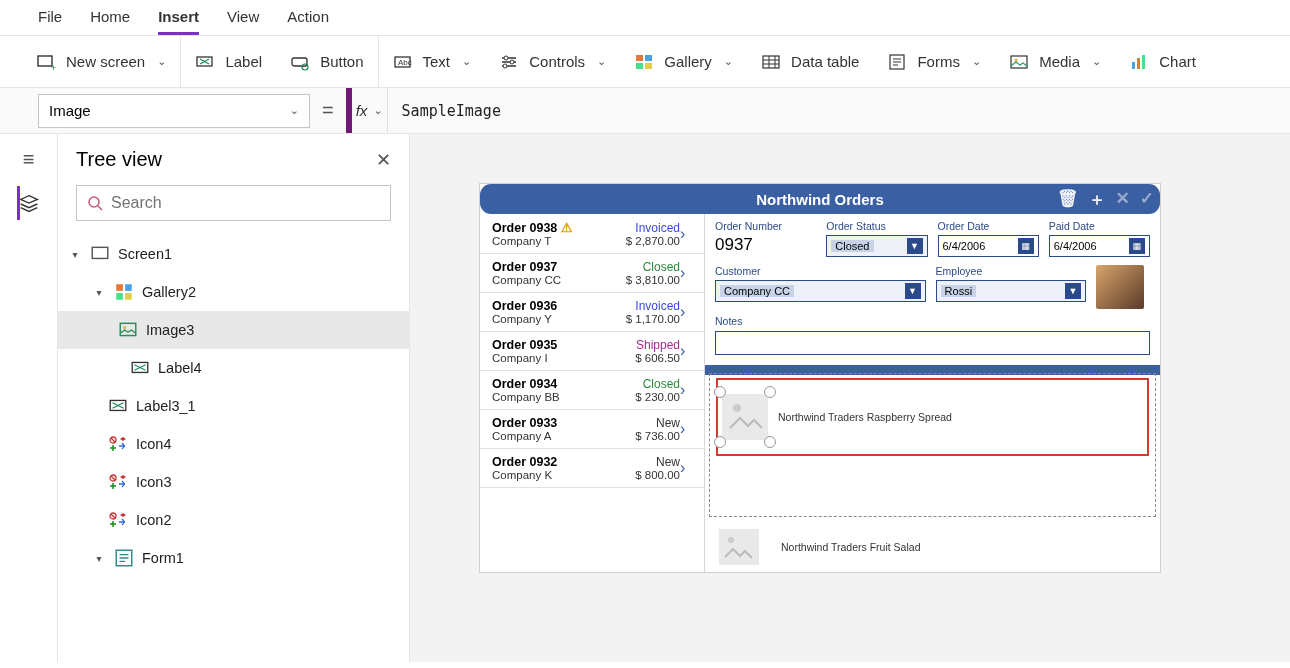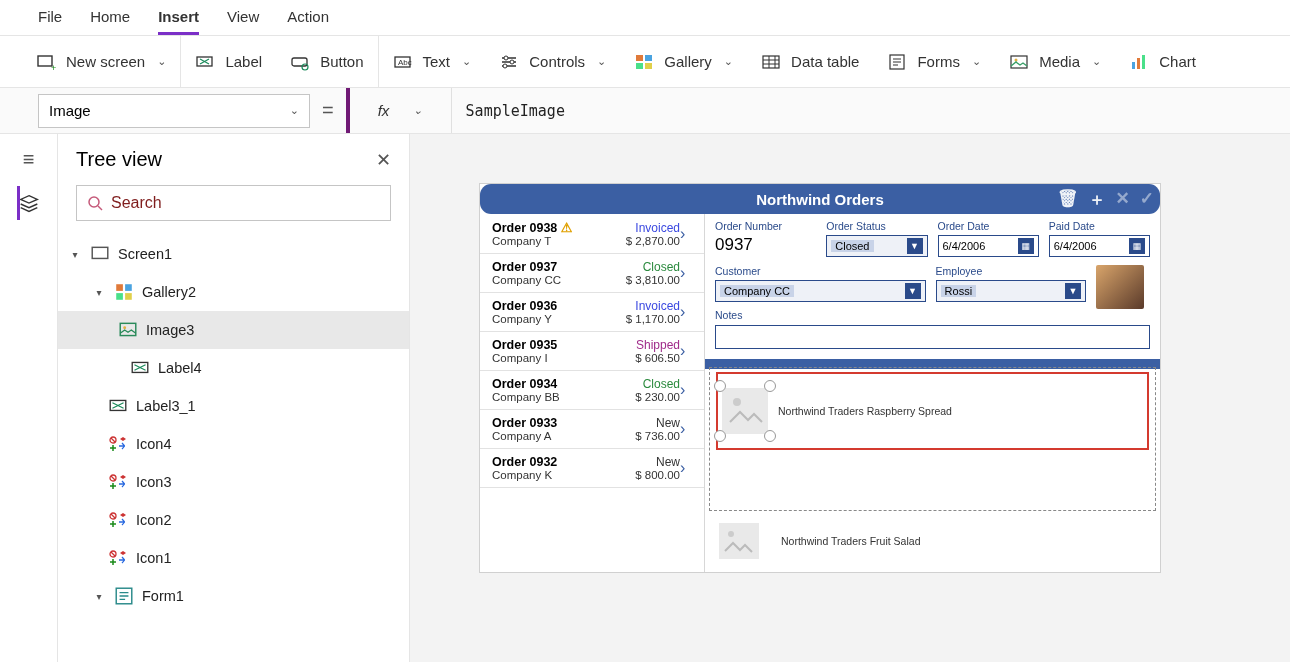--- a/index.html
+++ b/index.html
@@ -14,36 +14,36 @@
 .ribbon { display: flex; align-items: center; height: 52px; border-bottom: 1px solid #e5e5e5; padding: 0 22px; font-size: 15px; color: #333; }
 .ribbon .item { display: flex; align-items: center; gap: 10px; padding: 0 14px; height: 100%; cursor: pointer; }
 .ribbon .sep { width: 1px; background: #e5e5e5; height: 100%; }
 .chev { font-size: 11px; color: #555; margin-left: 2px; }
 .ico { width: 20px; height: 20px; display: inline-block; }
 
 
 .fbar { display: flex; align-items: center; height: 46px; border-bottom: 1px solid #e5e5e5; background: #fafafa; font-size: 15px; }
 .propsel { width: 272px; height: 34px; margin-left: 38px; border: 1px solid #c5c5c5; background: #fff; display: flex; align-items: center; justify-content: space-between; padding: 0 10px; cursor: pointer; }
 .eq { padding: 0 12px; font-size: 20px; color: #555; }
-.fxbox { display: flex; align-items: center; gap: 22px; padding: 0 28px; border-left: 4px solid #701a75; border-right: 1px solid #e0e0e0; height: 100%; font-style: italic; color: #333; cursor: pointer; }
+.fxbox { display: flex; align-items: center; gap: 4px; padding: 0 4px; border-left: 6px solid #701a75; border-right: 1px solid #e0e0e0; height: 100%; font-style: italic; color: #333; cursor: pointer; }
 .formula { flex: 1; padding-left: 14px; font-family: Consolas, monospace; font-size: 15px; color: #222; }
 
 
 .main { display: flex; height: calc(100% - 140px); }
 .rail { width: 58px; border-right: 1px solid #e5e5e5; display: flex; flex-direction: column; align-items: center; gap: 20px; padding-top: 14px; }
 .rail .ham { font-size: 20px; color: #555; cursor: pointer; }
 .rail .layers { width: 26px; height: 26px; border: 1px solid transparent; cursor: pointer; position: relative; }
 .rail .layers::before { content: ""; position: absolute; left: 0; bottom: -4px; width: 3px; height: 34px; background: #7b2fc7; }
 
 
 .treepane { width: 352px; border-right: 1px solid #e5e5e5; display: flex; flex-direction: column; }
 .treetitle { display: flex; justify-content: space-between; align-items: center; padding: 14px 18px 10px; font-size: 20px; font-weight: 400; }
 .treetitle .x { cursor: pointer; color: #555; font-size: 18px; }
 .searchwrap { padding: 4px 18px 10px; }
-.searchbox { display: flex; align-items: center; gap: 8px; border: 1px solid #c5c5c5; height: 36px; padding: 0 10px; color: #7f1d1d; }
+.searchbox { display: flex; align-items: center; gap: 8px; border: 1px solid #c5c5c5; height: 36px; padding: 0 10px; color: #737373; }
 .treebody { flex: 1; overflow-y: auto; padding: 4px 0; position: relative; }
 .treebody::-webkit-scrollbar { width: 12px; }
 .treebody::-webkit-scrollbar-thumb { background: #c8c8c8; border-radius: 6px; }
 .tnode { display: flex; align-items: center; gap: 8px; height: 38px; font-size: 14.5px; color: #222; cursor: pointer; padding-right: 8px; }
 .tnode.sel { background: #e8e8e8; }
 .tcaret { width: 14px; text-align: center; color: #555; font-size: 10px; }
 .tlabel { flex: 1; }
 .ticon { width: 20px; height: 18px; display: flex; align-items: center; justify-content: center; }
 
 
@@ -327,32 +327,20 @@
             <svg viewBox="0 0 20 18">
               <circle cx="5" cy="5" r="3" fill="none" stroke="#c33" stroke-width="1.3"></circle>
               <path d="M3 3l4 4" stroke="#c33" stroke-width="1.3"></path>
               <path d="M12 4l3-2 3 2-3 2z" fill="#c33"></path>
               <path d="M2 13h6M5 10v6" stroke="#1a8a1a" stroke-width="1.5"></path>
               <path d="M11 11l6 0M14 8c3 3 3 3 0 6" stroke="#2a6ae0" stroke-width="1.3" fill="none"></path>
             </svg>
           </span>
         <span class="tlabel">Icon2</span>
       </div>
-      <div class="tnode" style="padding-left:50px">
-        <span class="ticon">
-            <svg viewBox="0 0 20 18">
-              <circle cx="5" cy="5" r="3" fill="none" stroke="#c33" stroke-width="1.3"></circle>
-              <path d="M3 3l4 4" stroke="#c33" stroke-width="1.3"></path>
-              <path d="M12 4l3-2 3 2-3 2z" fill="#c33"></path>
-              <path d="M2 13h6M5 10v6" stroke="#1a8a1a" stroke-width="1.5"></path>
-              <path d="M11 11l6 0M14 8c3 3 3 3 0 6" stroke="#2a6ae0" stroke-width="1.3" fill="none"></path>
-            </svg>
-          </span>
-        <span class="tlabel">Icon1</span>
-      </div>
       <div class="tnode" style="padding-left:34px">
         <span class="tcaret">▾</span>
         <span class="ticon">
             <svg viewBox="0 0 18 18">
               <rect x="2" y="2" width="14" height="14" fill="none" stroke="#2a8a8a" stroke-width="1.3"></rect>
               <path d="M5 6h8M5 9h8M5 12h5" stroke="#2a8a8a" stroke-width="1.2"></path>
             </svg>
           </span>
         <span class="tlabel">Form1</span>
       </div>
@@ -462,21 +450,21 @@
               </div>
             <div>
                 <span class="flbl">Employee</span>
                  <div class="ddown">
                   <span class="dv">Rossi</span>
                   <span class="dcaret">▼</span>
                 </div>
               </div>
             <div class="avatar"></div>
           </div>
-          <div style="">
+          <div style="margin-top:6px">
               <span class="flbl">Notes</span>
                <div class="notes"></div>
             </div>
           <div class="bluebar"></div>
 
           <div class="dashed">
             <div class="galsel">
               <div class="himg">
                 <svg viewBox="0 0 46 46" width="46" height="46">
                     <rect width="46" height="46" fill="#e9e9e9"></rect>

